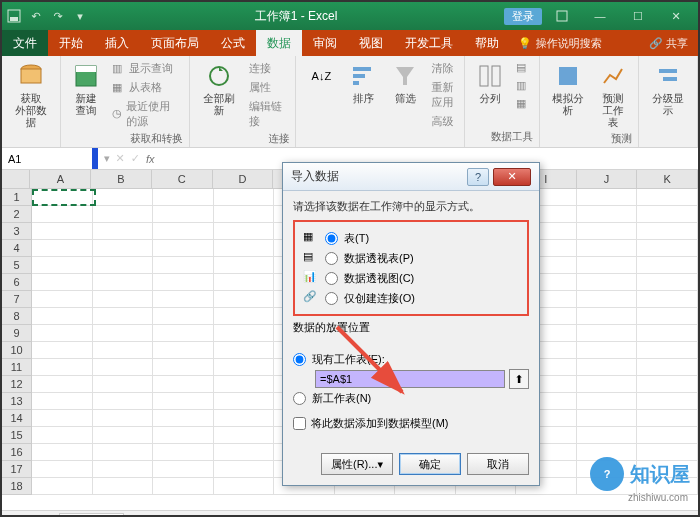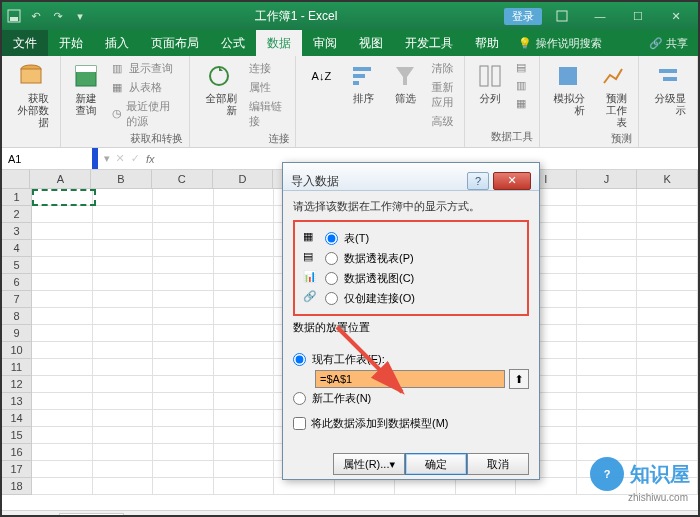--- a/index.html
+++ b/index.html
@@ -4,34 +4,34 @@
 <style>
 *{box-sizing:border-box;margin:0;padding:0;font-family:"Microsoft YaHei","Segoe UI",sans-serif;font-size:11px;}
 body{width:700px;height:517px;background:#fff;overflow:hidden;position:relative;border:2px solid #333;}
 .titlebar{height:28px;background:linear-gradient(#229456,#1b7a46);display:flex;align-items:center;color:#fff;padding:0 4px;}
 .titlebar .qat{display:flex;gap:6px;align-items:center;}
 .qat-btn{width:16px;height:16px;display:flex;align-items:center;justify-content:center;color:#d0e8d8;}
 .titlebar .title{flex:1;text-align:center;font-size:12px;}
 .titlebar .right{display:flex;align-items:center;gap:2px;}
 .login-badge{background:#5aa8d6;padding:1px 8px;border-radius:2px;font-size:11px;}
 .win-btn{width:36px;height:24px;display:flex;align-items:center;justify-content:center;color:#d0e8d8;}
-.ribbon-tabs{height:26px;background:#15803d;display:flex;align-items:center;color:#fff;}
+.ribbon-tabs{height:26px;background:#c2410c;display:flex;align-items:center;color:#fff;}
 .tab{padding:0 11px;height:26px;display:flex;align-items:center;cursor:pointer;font-size:12px;}
 .tab.active{background:#f1f1f1;color:#229456;}
 .tab.file{background:#145c34;}
 .ribbon-tabs .spacer{flex:1;}
 .tell-me{display:flex;align-items:center;gap:4px;padding:0 8px;opacity:.9;}
 .share{padding:0 10px;opacity:.85;}
 .ribbon{height:92px;background:#f1f1f1;border-bottom:1px solid #d4d4d4;display:flex;}
 .group{border-right:1px solid #d9d9d9;padding:4px 6px 0;display:flex;flex-direction:column;}
 .group-body{flex:1;display:flex;gap:4px;align-items:flex-start;}
 .group-label{text-align:right;font-size:10.5px;color:#666;padding:2px 0 3px;}
 .big-btn{display:flex;flex-direction:column;align-items:center;gap:2px;padding:2px 5px;min-width:38px;}
 .big-btn .ic{width:28px;height:28px;display:flex;align-items:center;justify-content:center;}
-.big-btn .lbl{font-size:10.5px;text-align:right;color:#444;line-height:12px;}
+.big-btn .lbl{font-size:10.5px;text-align:center;color:#444;line-height:12px;}
 .small-col{display:flex;flex-direction:column;gap:2px;}
 .small-btn{display:flex;align-items:center;gap:3px;padding:1px 3px;font-size:10.5px;color:#888;}
 .small-btn .ic{width:14px;height:14px;}
 .formula-row{height:22px;border-bottom:1px solid #d4d4d4;display:flex;align-items:center;background:#fff;}
 .name-box{width:96px;border-right:6px solid #1d4ed8;padding:0 6px;height:100%;display:flex;align-items:center;}
 .fx-area{display:flex;align-items:center;padding:0 6px;gap:6px;flex:1;}
 .fx-lbl{font-style:italic;color:#777;}
 .sheet-area{position:relative;background:#fff;height:340px;overflow:hidden;}
 .col-headers{display:flex;height:19px;border-bottom:1px solid #ccc;}
 .corner{width:30px;background:#e6e6e6;border-right:1px solid #ccc;}
@@ -41,36 +41,36 @@
 .gridlines{position:absolute;left:30px;top:19px;right:0;bottom:0;}
 .cell-row{display:flex;height:17px;}
 .cell{width:64px;border-right:1px solid #e0e0e0;border-bottom:1px solid #e0e0e0;}
 .sel{position:absolute;left:30px;top:19px;width:64px;height:17px;border:2px dashed #1b7a46;pointer-events:none;}
 .tabs-bar{height:22px;background:#f1f1f1;border-top:1px solid #d4d4d4;display:flex;align-items:center;padding-left:20px;gap:2px;}
 .sheet-tab{background:#fff;border:1px solid #ccc;border-bottom:none;padding:2px 14px;font-size:11px;}
 .new-sheet{width:20px;height:20px;display:flex;align-items:center;justify-content:center;color:#666;}
 
 
 .dialog{position:absolute;left:280px;top:160px;width:258px;background:#f0f0f0;border:1px solid #6f8ea6;box-shadow:2px 2px 8px rgba(0,0,0,.3);}
-.dlg-title{height:28px;background:linear-gradient(#fdfdfd,#e3ecf5);border-bottom:1px solid #b8c8d8;display:flex;align-items:flex-end;padding:0 8px;}
+.dlg-title{height:28px;background:linear-gradient(#fdfdfd,#e3ecf5);border-bottom:1px solid #b8c8d8;display:flex;align-items:center;padding:0 8px;}
 .dlg-title .t{flex:1;font-size:12px;color:#333;}
 .dlg-help{width:22px;height:18px;background:linear-gradient(#eaf3fb,#c9dff2);border:1px solid #8aa8c2;border-radius:2px;text-align:center;line-height:16px;color:#3a5a78;margin-right:4px;}
 .dlg-close{width:38px;height:18px;background:linear-gradient(#e67b6f,#c0392b);border:1px solid #8b2a1f;border-radius:2px;color:#fff;text-align:center;line-height:15px;}
 .dlg-body{padding:8px 10px;}
 .dlg-text{font-size:11px;color:#333;margin-bottom:6px;}
 .opt-group{border:2px solid #e74c3c;padding:6px 8px;margin-bottom:4px;}
 .opt{display:flex;align-items:center;gap:6px;padding:2px 0;font-size:11px;}
 .opt .ico{width:16px;height:16px;display:inline-block;}
 .opt input[type=radio]{margin:0;}
 .sec-label{font-size:11px;margin:4px 0 15px;}
 .range-row{display:flex;align-items:center;gap:4px;}
-.range-in{flex:1;border:1px solid #888;padding:2px 4px;font-size:11px;background:#fdba74;}
+.range-in{flex:1;border:1px solid #888;padding:2px 4px;font-size:11px;background:#c4b5fd;}
 .range-btn{width:20px;height:20px;border:1px solid #888;background:#f4f4f4;display:flex;align-items:center;justify-content:center;}
 .chk-row{display:flex;align-items:center;gap:5px;margin:8px 0;}
-.dlg-btns{display:flex;gap:0;justify-content:flex-end;padding:6px 10px 4px;}
+.dlg-btns{display:flex;gap:6px;justify-content:flex-end;padding:6px 10px 10px;}
 .dlg-btn{min-width:62px;height:22px;border:1px solid #888;background:linear-gradient(#fdfdfd,#e4e4e4);font-size:11px;display:flex;align-items:center;justify-content:center;}
 .dlg-btn.ok{border:1px solid #3b7bbf;box-shadow:0 0 0 1px #aed2f2 inset;}
 .dlg-btn.prop{min-width:72px;}
 .arrow{position:absolute;left:330px;top:320px;pointer-events:none;}
 
 
 .watermark{position:absolute;right:8px;bottom:24px;display:flex;align-items:center;gap:6px;opacity:.95;}
 .wm-ic{width:34px;height:34px;border-radius:50%;background:#3b9be0;display:flex;align-items:center;justify-content:center;color:#fff;font-size:20px;font-weight:bold;}
 .wm-txt{color:#3b9be0;font-size:20px;font-weight:bold;}
 .wm-sub{position:absolute;right:10px;bottom:12px;color:#888;font-size:10px;}

